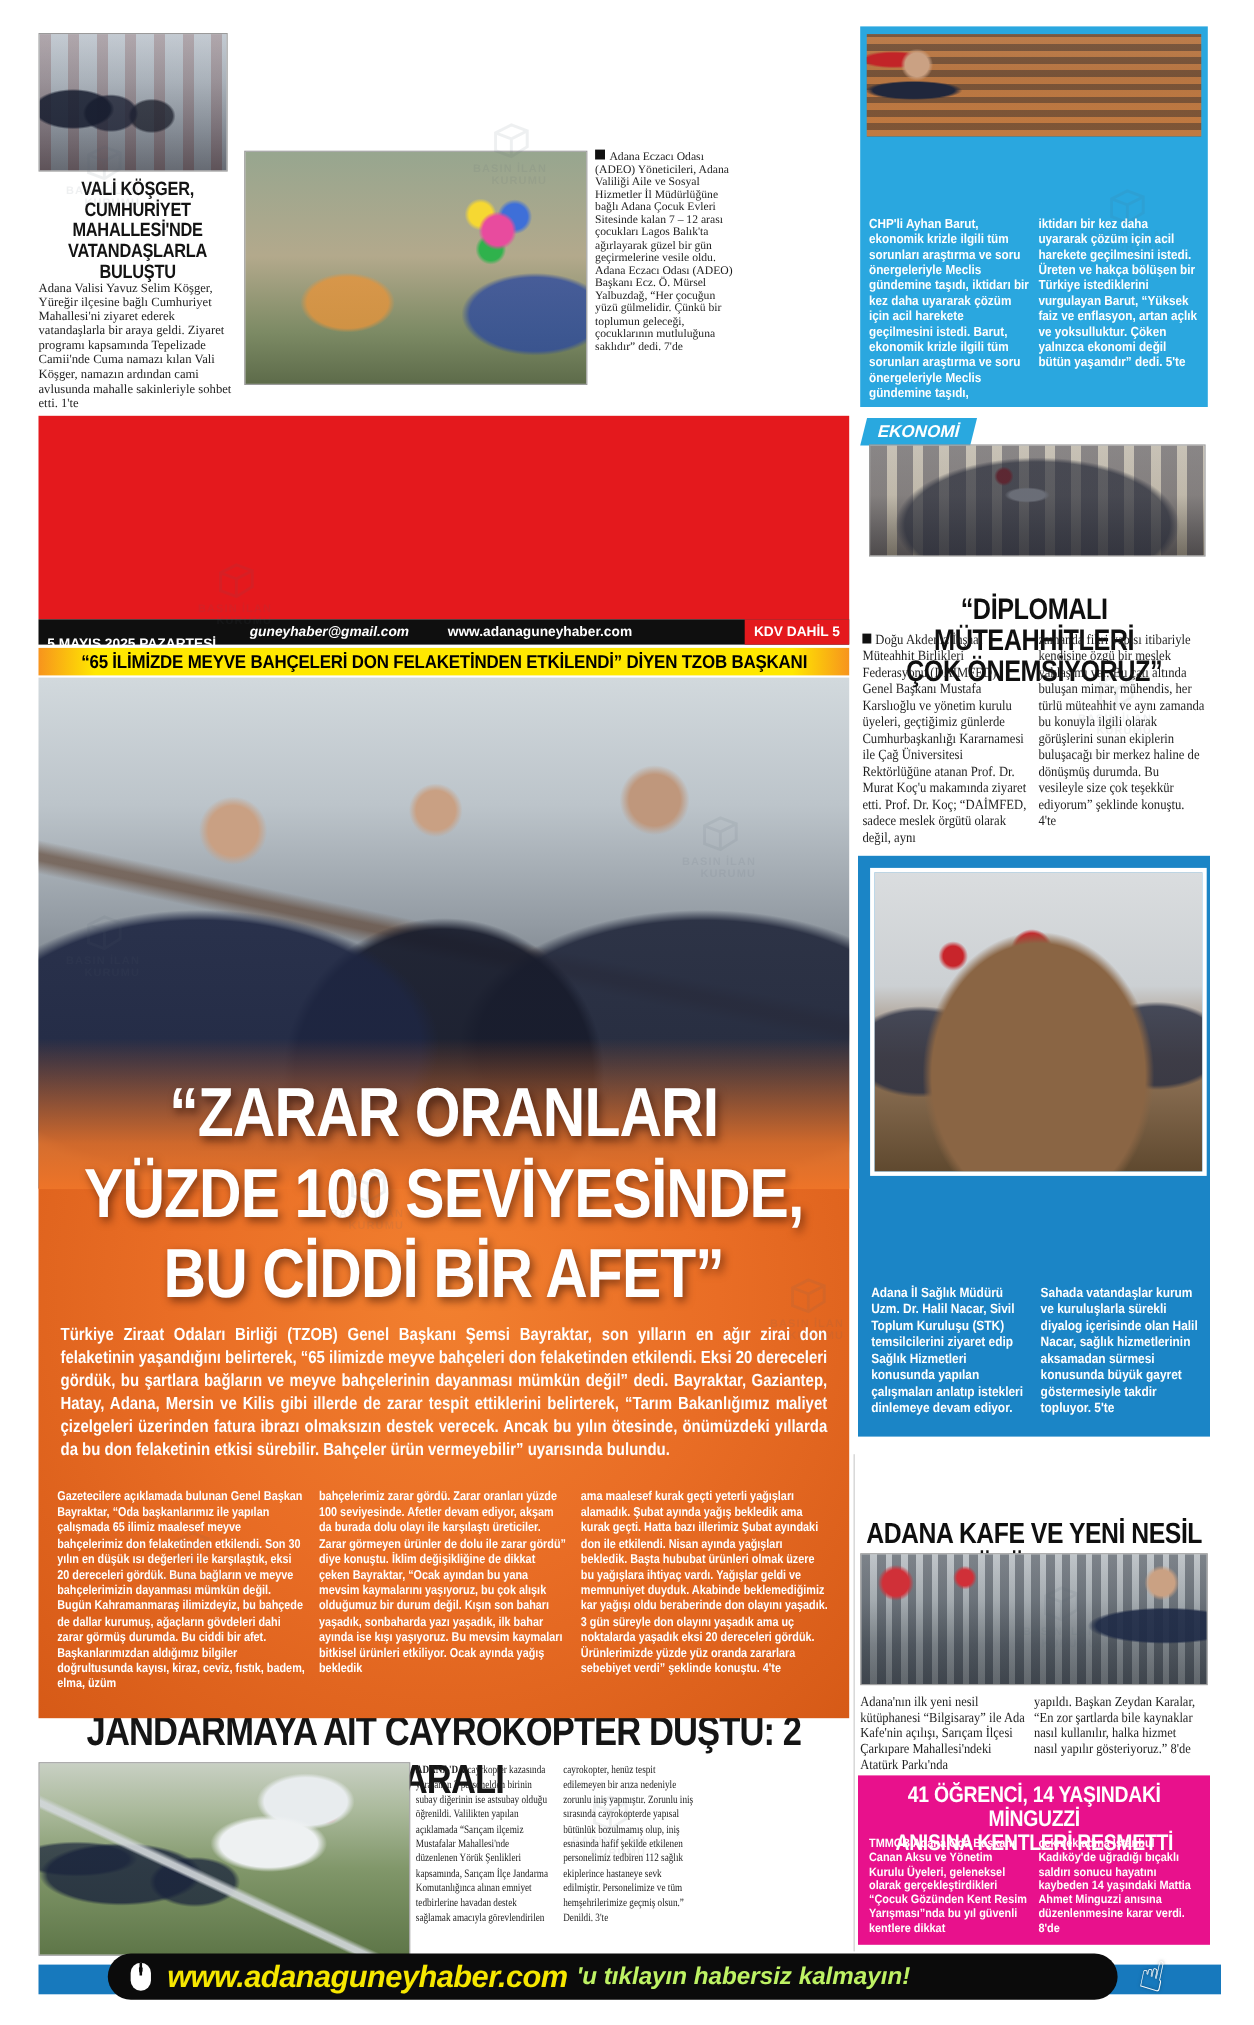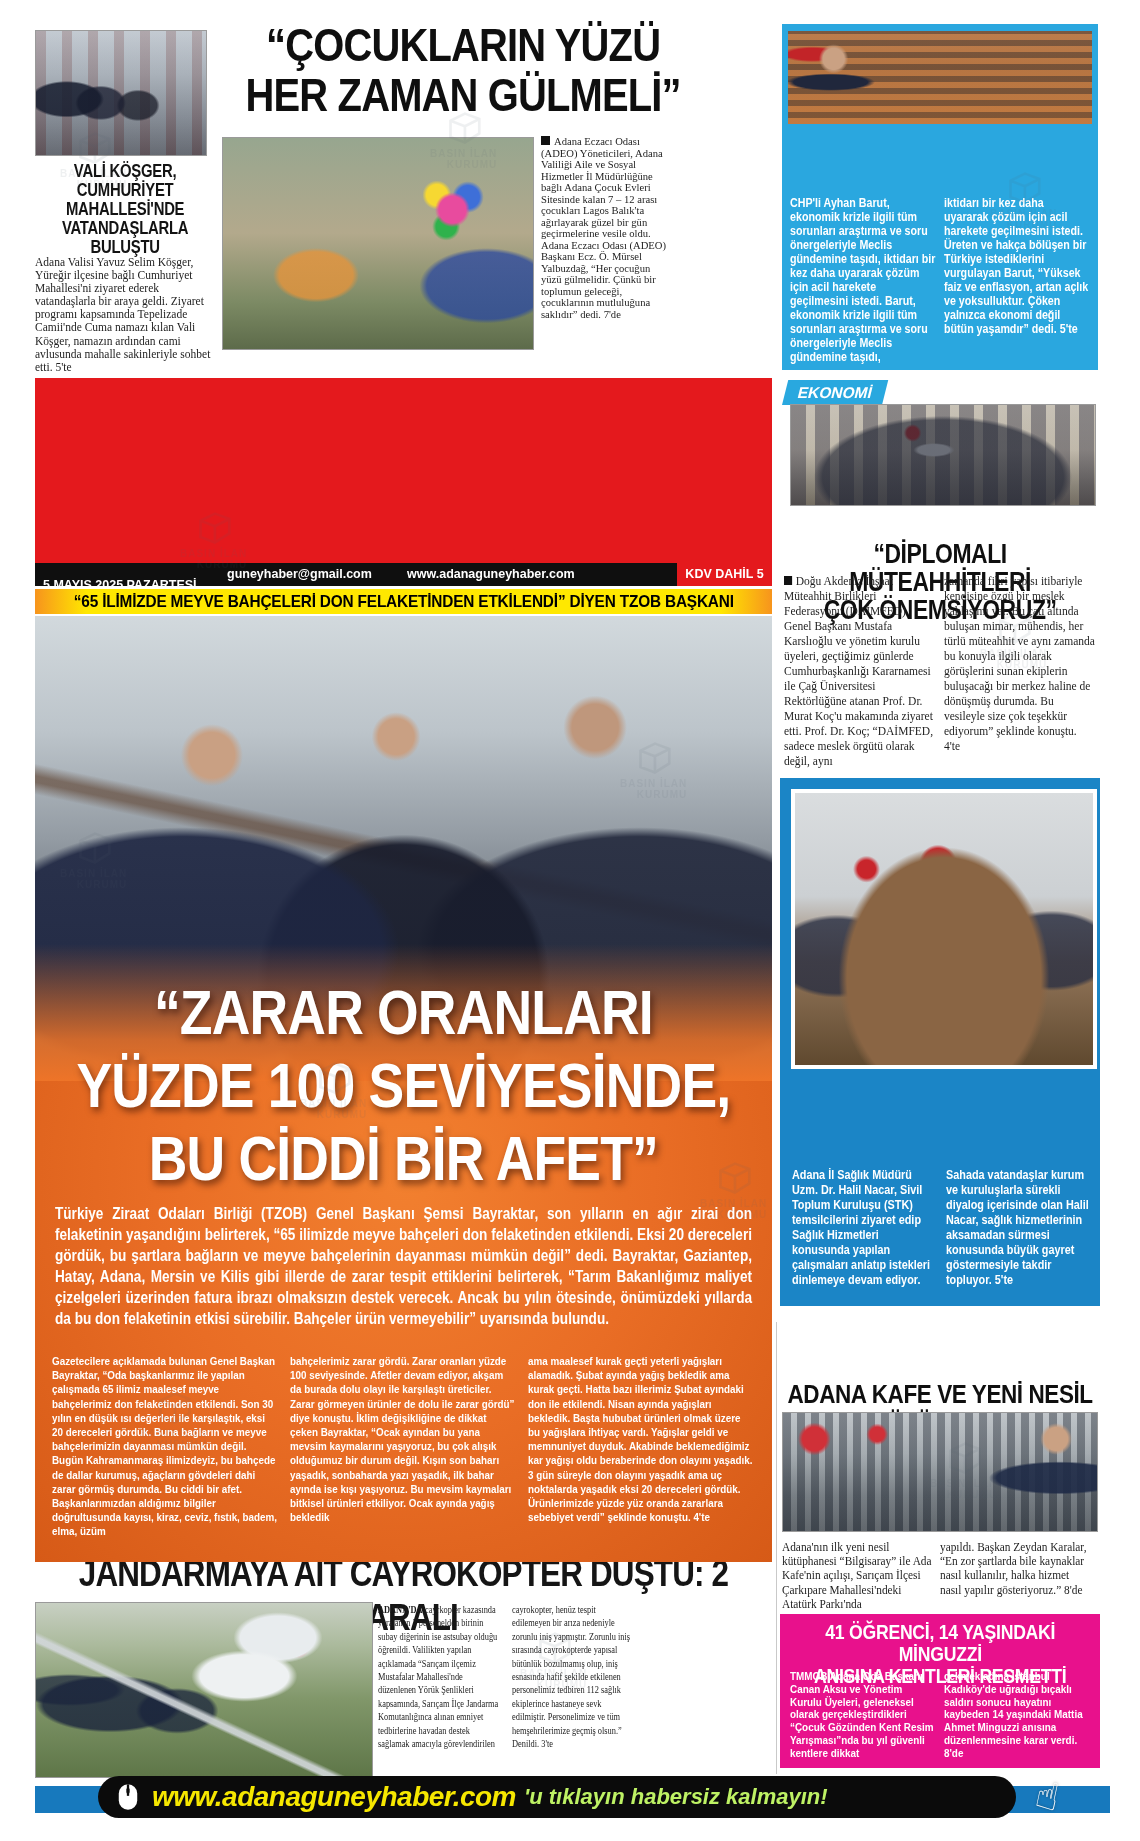--- a/index.html
+++ b/index.html
@@ -61,21 +61,21 @@
       line-height:29px;color:#ffffff;letter-spacing:-.5px;}
   .tr-col{position:absolute;top:196px;width:164px;transform:scaleX(.89);transform-origin:0 0;
       font-weight:bold;font-size:12px;line-height:14px;color:#fff;height:170px;overflow:hidden;}
   #tr-col1{left:790px;} #tr-col2{left:944px;}
 
   
   #masthead{left:35px;top:378px;width:737px;height:185px;background:#e4191d;overflow:hidden;}
   #mh-bar{left:35px;top:563px;width:737px;height:23px;background:#0f0f0f;color:#fff;
       font-weight:bold;font-size:12.5px;}
   #mh-bar .bar-item{position:absolute;top:4px;}
-  #bar-date{left:8px;margin-top:11px;} #bar-email{left:192px;} #bar-web{left:372px;}
+  #bar-date{left:8px;margin-top:11px;} #bar-email{left:192px;font-style:italic;} #bar-web{left:372px;}
   #bar-kdv{position:absolute;right:0;top:0;width:95px;height:23px;background:#e4191d;
       text-align:center;line-height:23px;font-weight:bold;font-size:12.5px;color:#fff;}
   #kicker{left:35px;top:589px;width:737px;height:25px;
       background:linear-gradient(90deg,#f7941d 0%,#ffe800 7%,#ffe800 93%,#f7941d 100%);}
   #kicker .inner{width:815px;transform:scaleX(.905);font-weight:bold;font-size:17px;
       line-height:25px;color:#000;text-align:center;letter-spacing:-.2px;}
 
   
   #main-photo{left:35px;top:616px;width:737px;height:464px;border:0;position:absolute;
     background:
@@ -197,28 +197,22 @@
 </style>
 </head>
 <body>
 
 <div id="page">
 
   <div id="tl-photo" class="ph"></div>
   <div id="tl-title" class="abs ctr">
     <div class="inner ctr">VALİ KÖŞGER, CUMHURİYET MAHALLESİ'NDE VATANDAŞLARLA BULUŞTU</div>
   </div>
-  <div id="tl-body" class="abs">Adana Valisi Yavuz Selim Köşger, Yüreğir ilçesine bağlı Cumhuriyet Mahallesi'ni ziyaret ederek vatandaşlarla bir araya geldi. Ziyaret programı kapsamında Tepelizade Camii'nde Cuma namazı kılan Vali Köşger, namazın ardından cami avlusunda mahalle sakinleriyle sohbet etti. 5'te</div>
-
-  <div id="tc-head" class="abs">
-    <div class="inner ctr">
-      <div>“ÇOCUKLARIN YÜZÜ</div>
-      <div>HER ZAMAN GÜLMELİ”</div>
-    </div>
-  </div>
+  <div id="tl-body" class="abs">Adana Valisi Yavuz Selim Köşger, Yüreğir ilçesine bağlı Cumhuriyet Mahallesi'ni ziyaret ederek vatandaşlarla bir araya geldi. Ziyaret programı kapsamında Tepelizade Camii'nde Cuma namazı kılan Vali Köşger, namazın ardından cami avlusunda mahalle sakinleriyle sohbet etti. 1'te</div>
+
   <div id="tc-photo" class="ph"></div>
   <div id="tc-side" class="abs">
     <span class="sqb"></span><span>Adana Eczacı Odası (ADEO) Yöneticileri, Adana Valiliği Aile ve Sosyal Hizmetler İl Müdürlüğüne bağlı Adana Çocuk Evleri Sitesinde kalan 7 – 12 arası çocukları Lagos Balık'ta ağırlayarak güzel bir gün geçirmelerine vesile oldu. Adana Eczacı Odası (ADEO) Başkanı Ecz. Ö. Mürsel Yalbuzdağ, “Her çocuğun yüzü gülmelidir. Çünkü bir toplumun geleceği, çocuklarının mutluluğuna saklıdır” dedi. 7'de</span>
   </div>
 
   <div id="tr-box" class="abs"></div>
   <div id="tr-photo" class="abs"></div>
   <div id="tr-col1" class="tr-col">CHP'li Ayhan Barut, ekonomik krizle ilgili tüm sorunları araştırma ve soru önergeleriyle Meclis gündemine taşıdı, iktidarı bir kez daha uyararak çözüm için acil harekete geçilmesini istedi. Barut, ekonomik krizle ilgili tüm sorunları araştırma ve soru önergeleriyle Meclis gündemine taşıdı,</div>
   <div id="tr-col2" class="tr-col">iktidarı bir kez daha uyararak çözüm için acil harekete geçilmesini istedi. Üreten ve hakça bölüşen bir Türkiye istediklerini vurgulayan Barut, “Yüksek faiz ve enflasyon, artan açlık ve yoksulluktur. Çöken yalnızca ekonomi değil bütün yaşamdır” dedi. 5'te</div>
 

